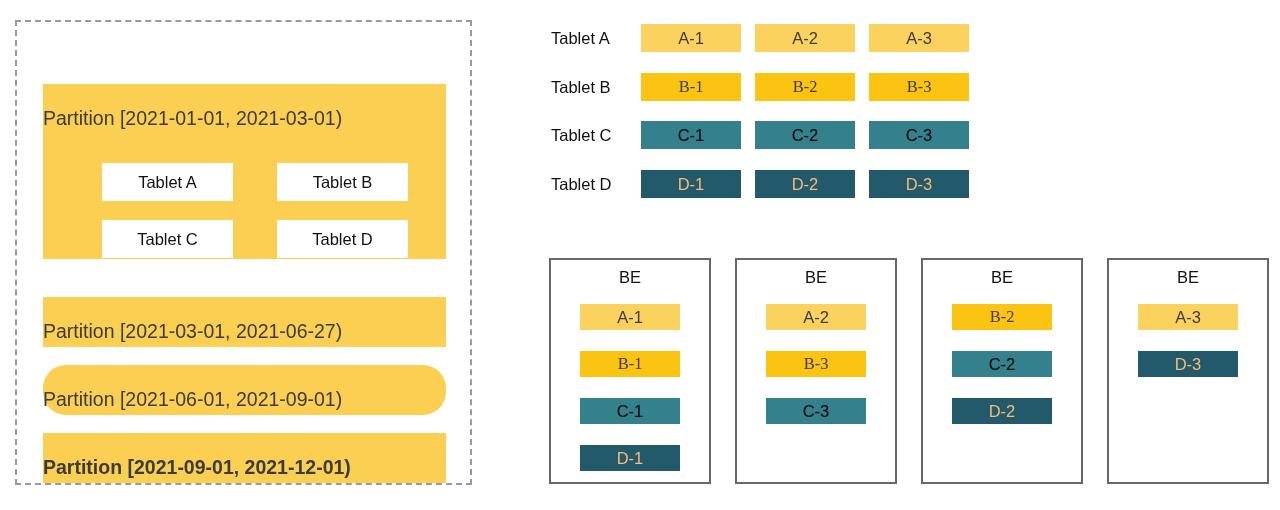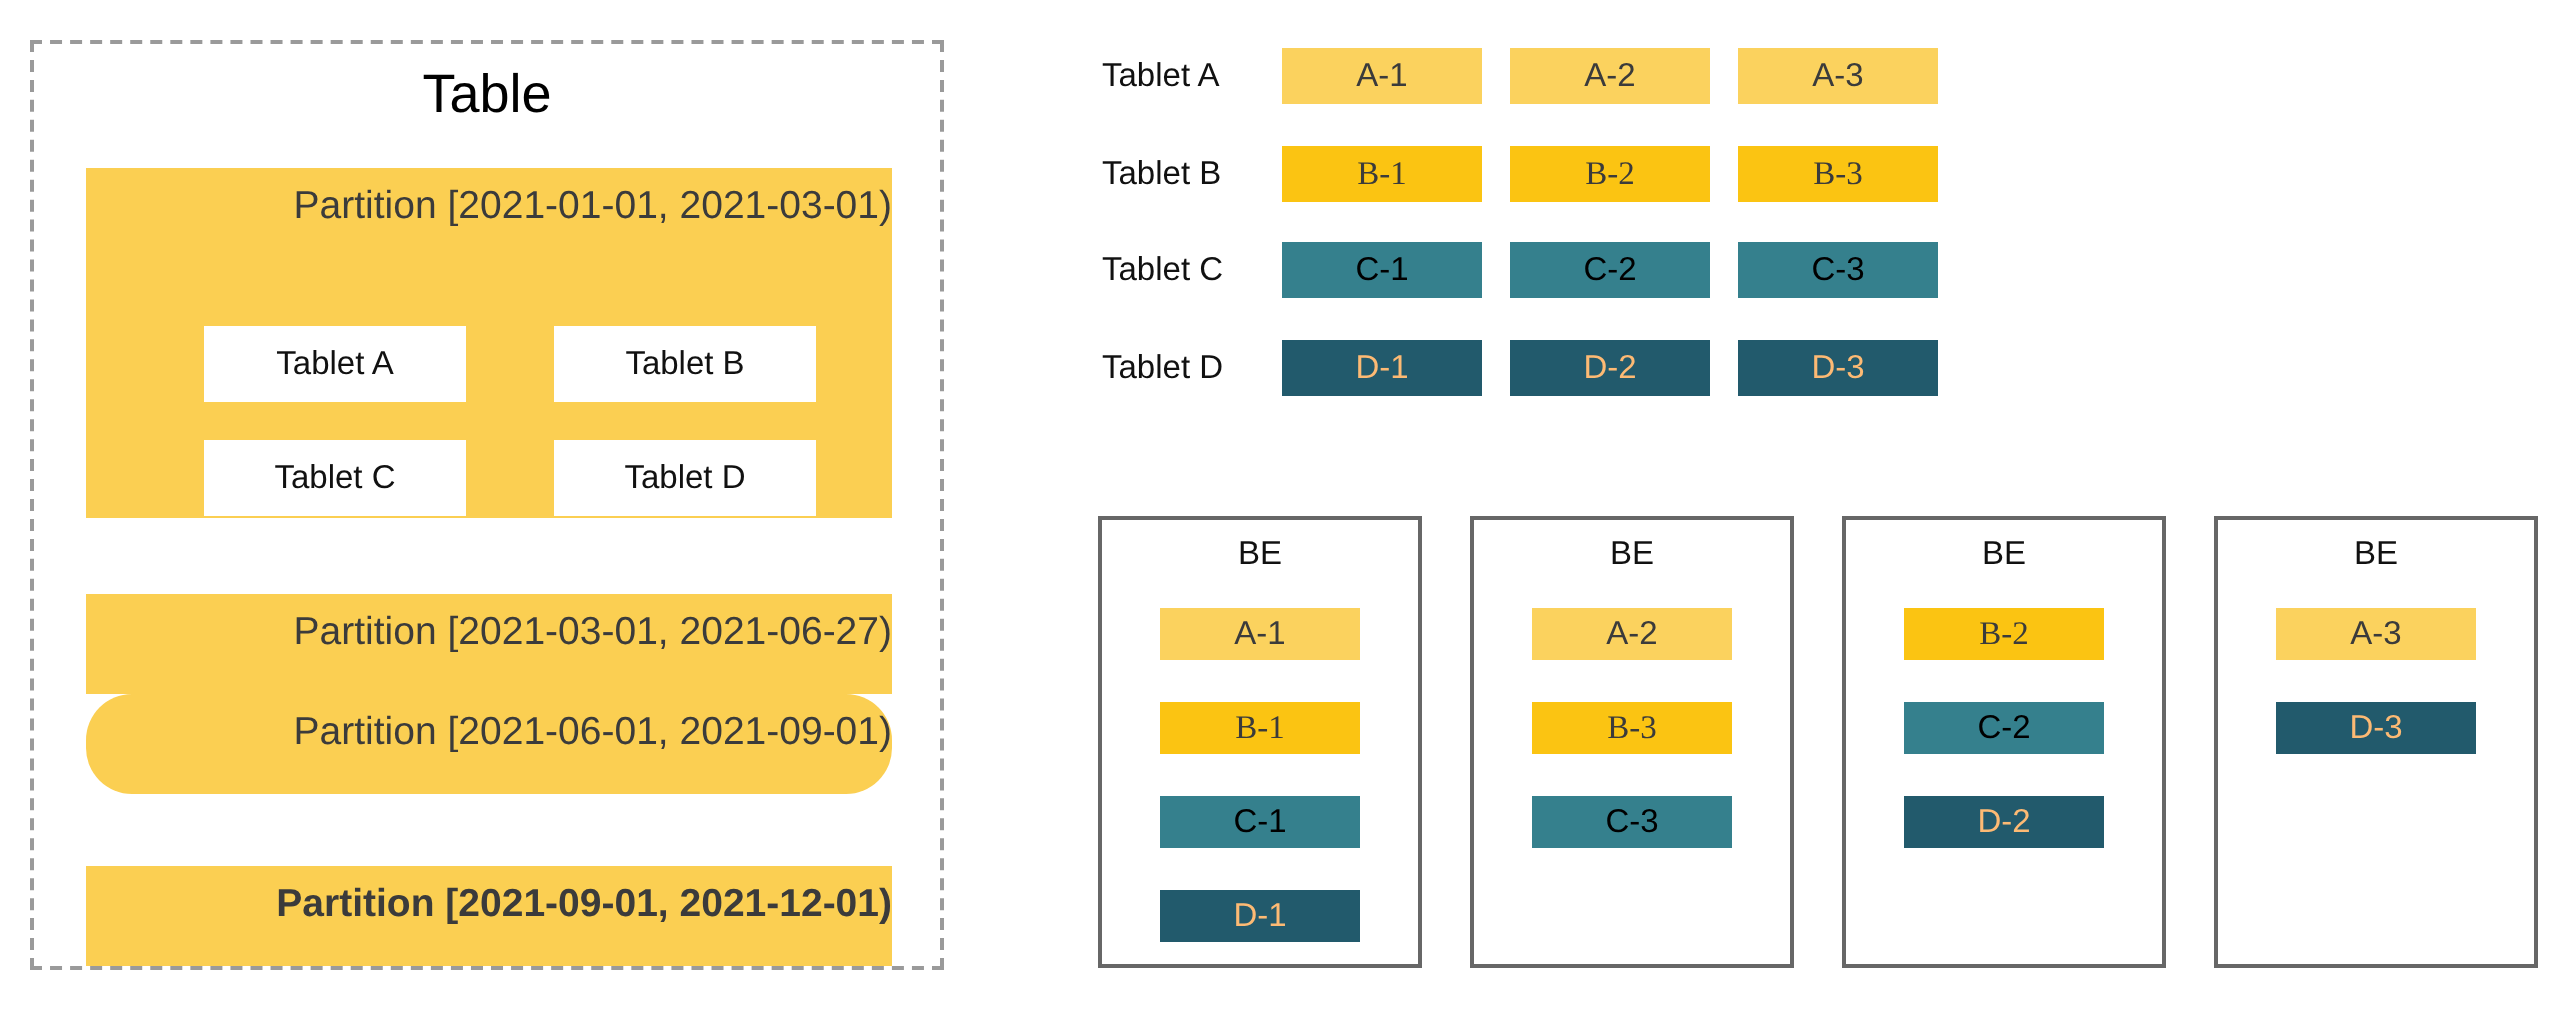--- a/index.html
+++ b/index.html
@@ -39,30 +39,30 @@
   }
 
   .partition {
     position: absolute;
     background: #fbcf52;
     left: 26px;
     width: 403px;
     box-sizing: border-box;
   }
   .partition-label {
-    text-align: right;
+    text-align: left;
     font-size: 19.5px;
     color: #3b3b3b;
-    padding-top: 8px;
+    padding-top: 23px;
     letter-spacing: 0px;
   }
 
   #partition-0 { top: 62px;  height: 175px; }
   #partition-1 { top: 275px; height: 50px; }
-  #partition-2 { top: 325px; height: 50px; border-radius: 23px; }
+  #partition-2 { top: 343px; height: 50px; border-radius: 23px; }
   #partition-3 { top: 411px; height: 50px; font-weight: bold; }
 
   .tablet-box {
     position: absolute;
     background: #ffffff;
     width: 131px;
     height: 38px;
     line-height: 38px;
     text-align: center;
     font-size: 16.5px;
@@ -161,21 +161,20 @@
     line-height: 26px;
     text-align: center;
     font-size: 16.5px;
   }
 </style>
 </head>
 <body>
 
 <div id="table-panel">
 
-  <div id="table-title">Table</div>
 
   <div class="partition" id="partition-0">
     <div class="partition-label">Partition [2021-01-01, 2021-03-01)</div>
     <div class="tablet-box" id="tablet-box-A">Tablet A</div>
     <div class="tablet-box" id="tablet-box-B">Tablet B</div>
     <div class="tablet-box" id="tablet-box-C">Tablet C</div>
     <div class="tablet-box" id="tablet-box-D">Tablet D</div>
   </div>
 
   <div class="partition" id="partition-1">

